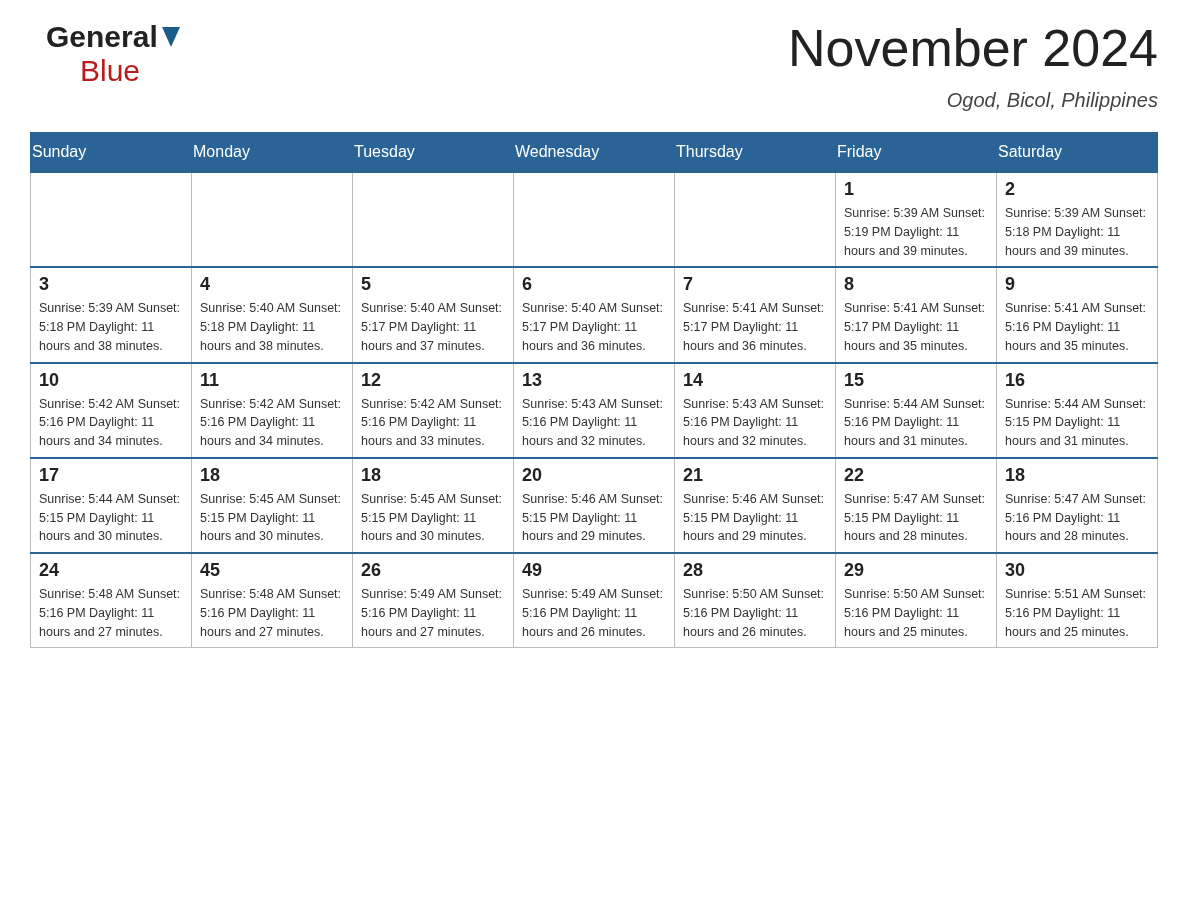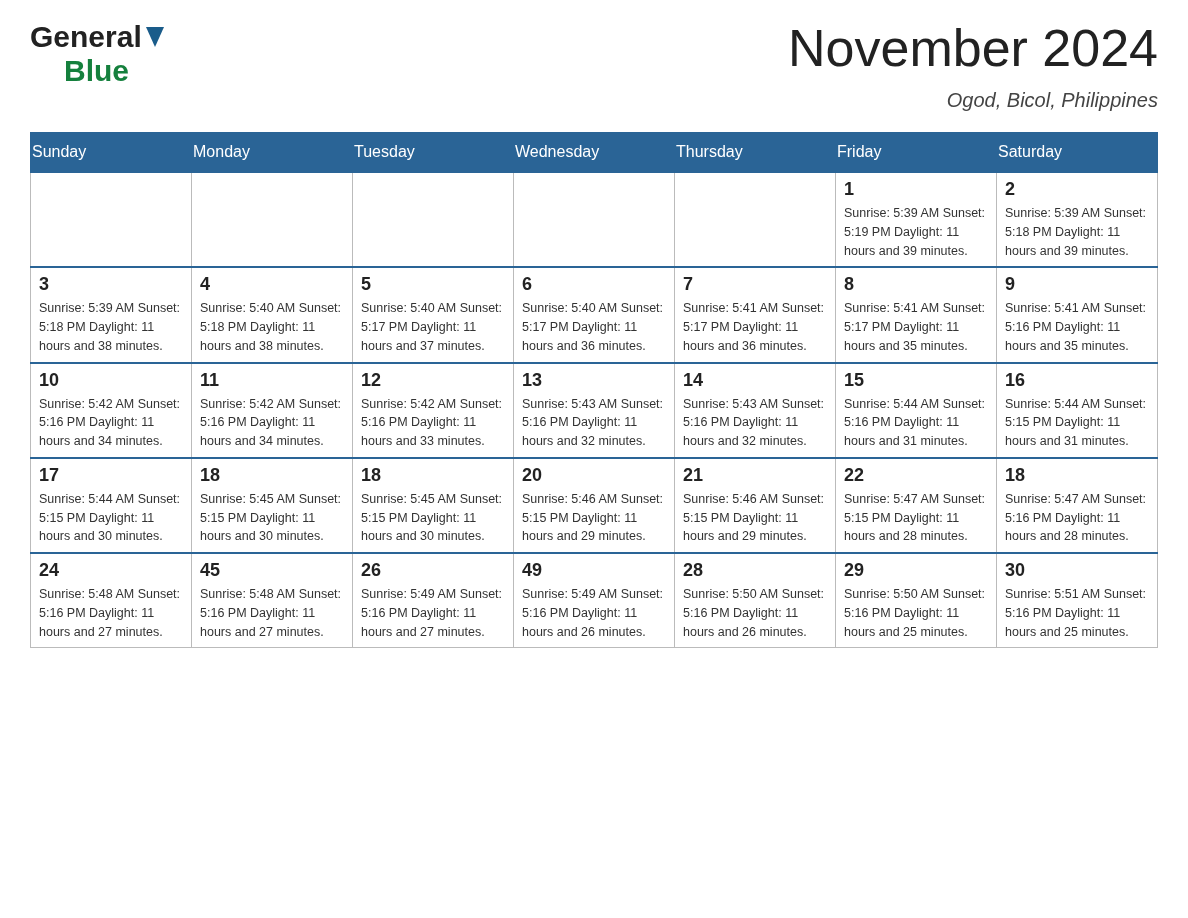--- a/index.html
+++ b/index.html
@@ -13,20 +13,21 @@
     .header-area {
       display: flex;
       justify-content: space-between;
       align-items: flex-start;
       margin-bottom: 20px;
     }
     .logo {
       display: flex;
       flex-direction: column;
       align-items: flex-start;
+      margin-left: 16px;
     }
     .title-area {
       text-align: right;
     }
     .main-title {
       font-size: 52px;
       font-weight: normal;
       color: #222;
       line-height: 1.1;
     }
@@ -93,21 +94,21 @@
   <div class="logo">
     <div class="logo-row">
       <span style="font-size:30px;font-weight:bold;color:#222;">General</span>
       <span style="display:inline-block;margin-left:4px;margin-top:4px;">
         <svg width="18" height="20" viewBox="0 0 18 20">
             <polygon points="0,0 18,0 9,20" fill="#1a5c8a"></polygon>
           </svg>
       </span>
     </div>
     <div>
-      <span style="font-size:30px;font-weight:bold;color:#15803d;margin-left:34px;">Blue</span>
+      <span style="font-size:30px;font-weight:normal;color:#b91c1c;margin-left:34px;">Blue</span>
     </div>
   </div>
   <div class="title-area">
     <div class="main-title">November 2024</div>
     <div class="subtitle">Ogod, Bicol, Philippines</div>
   </div>
 </div>
 
 <table class="calendar">
   <thead>

